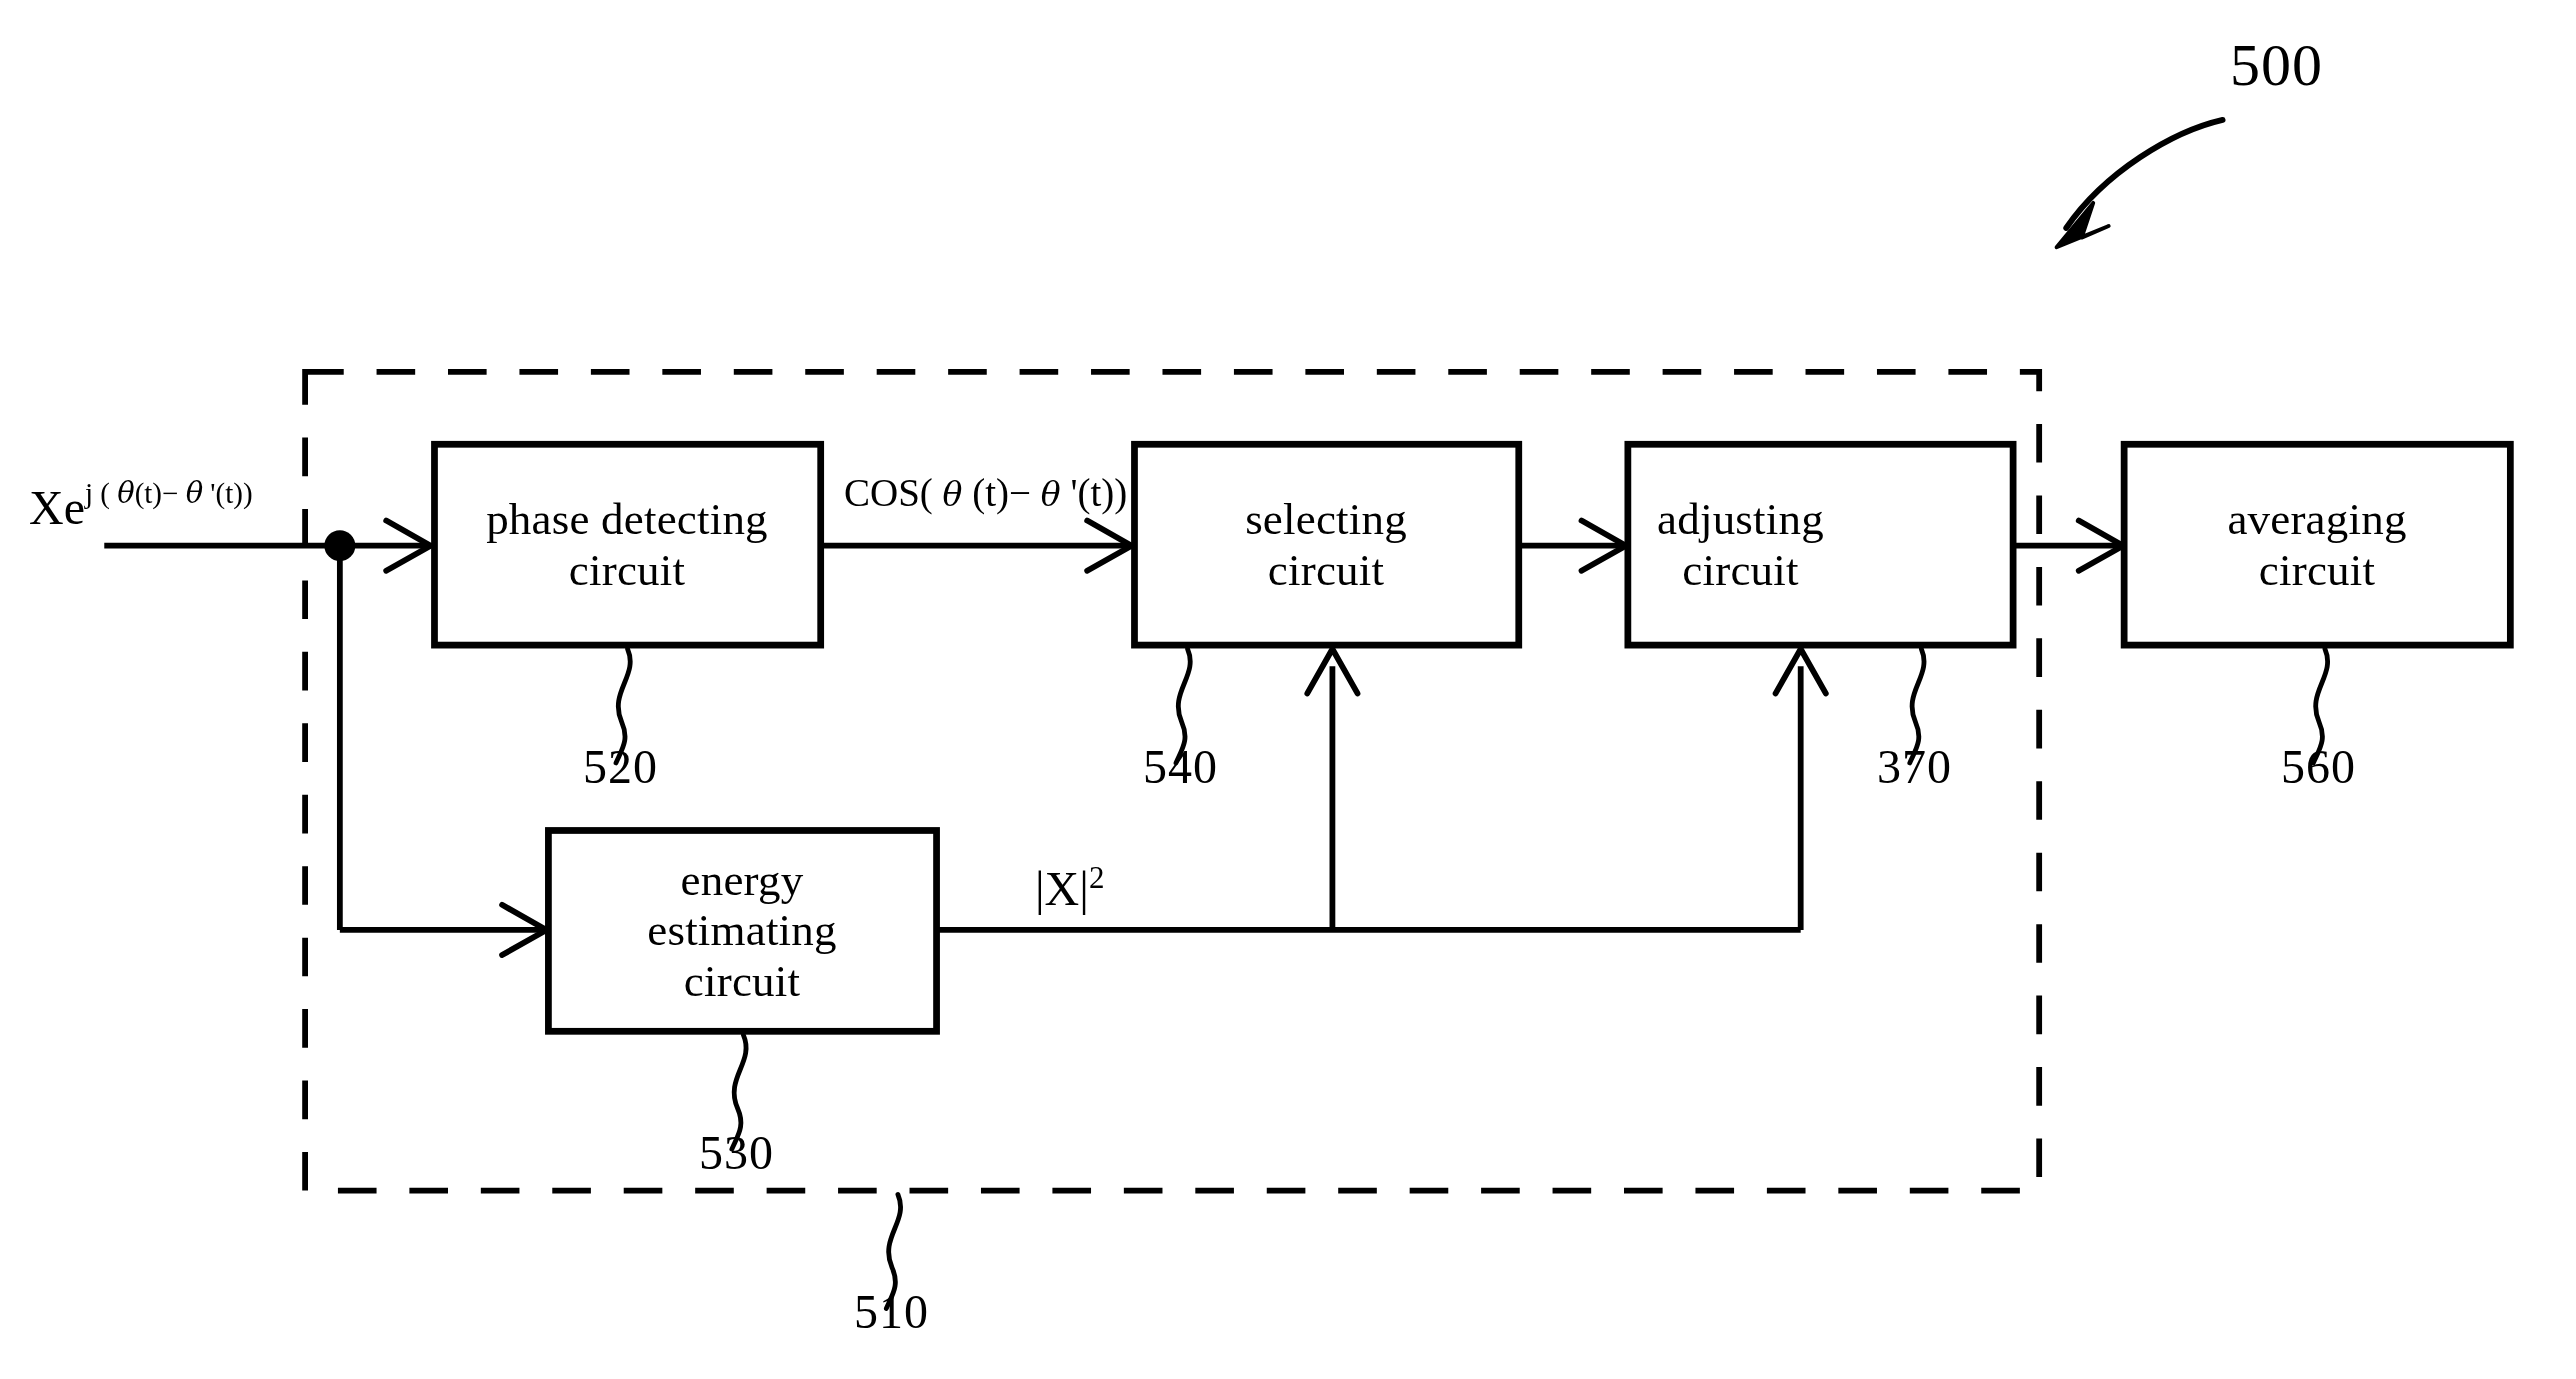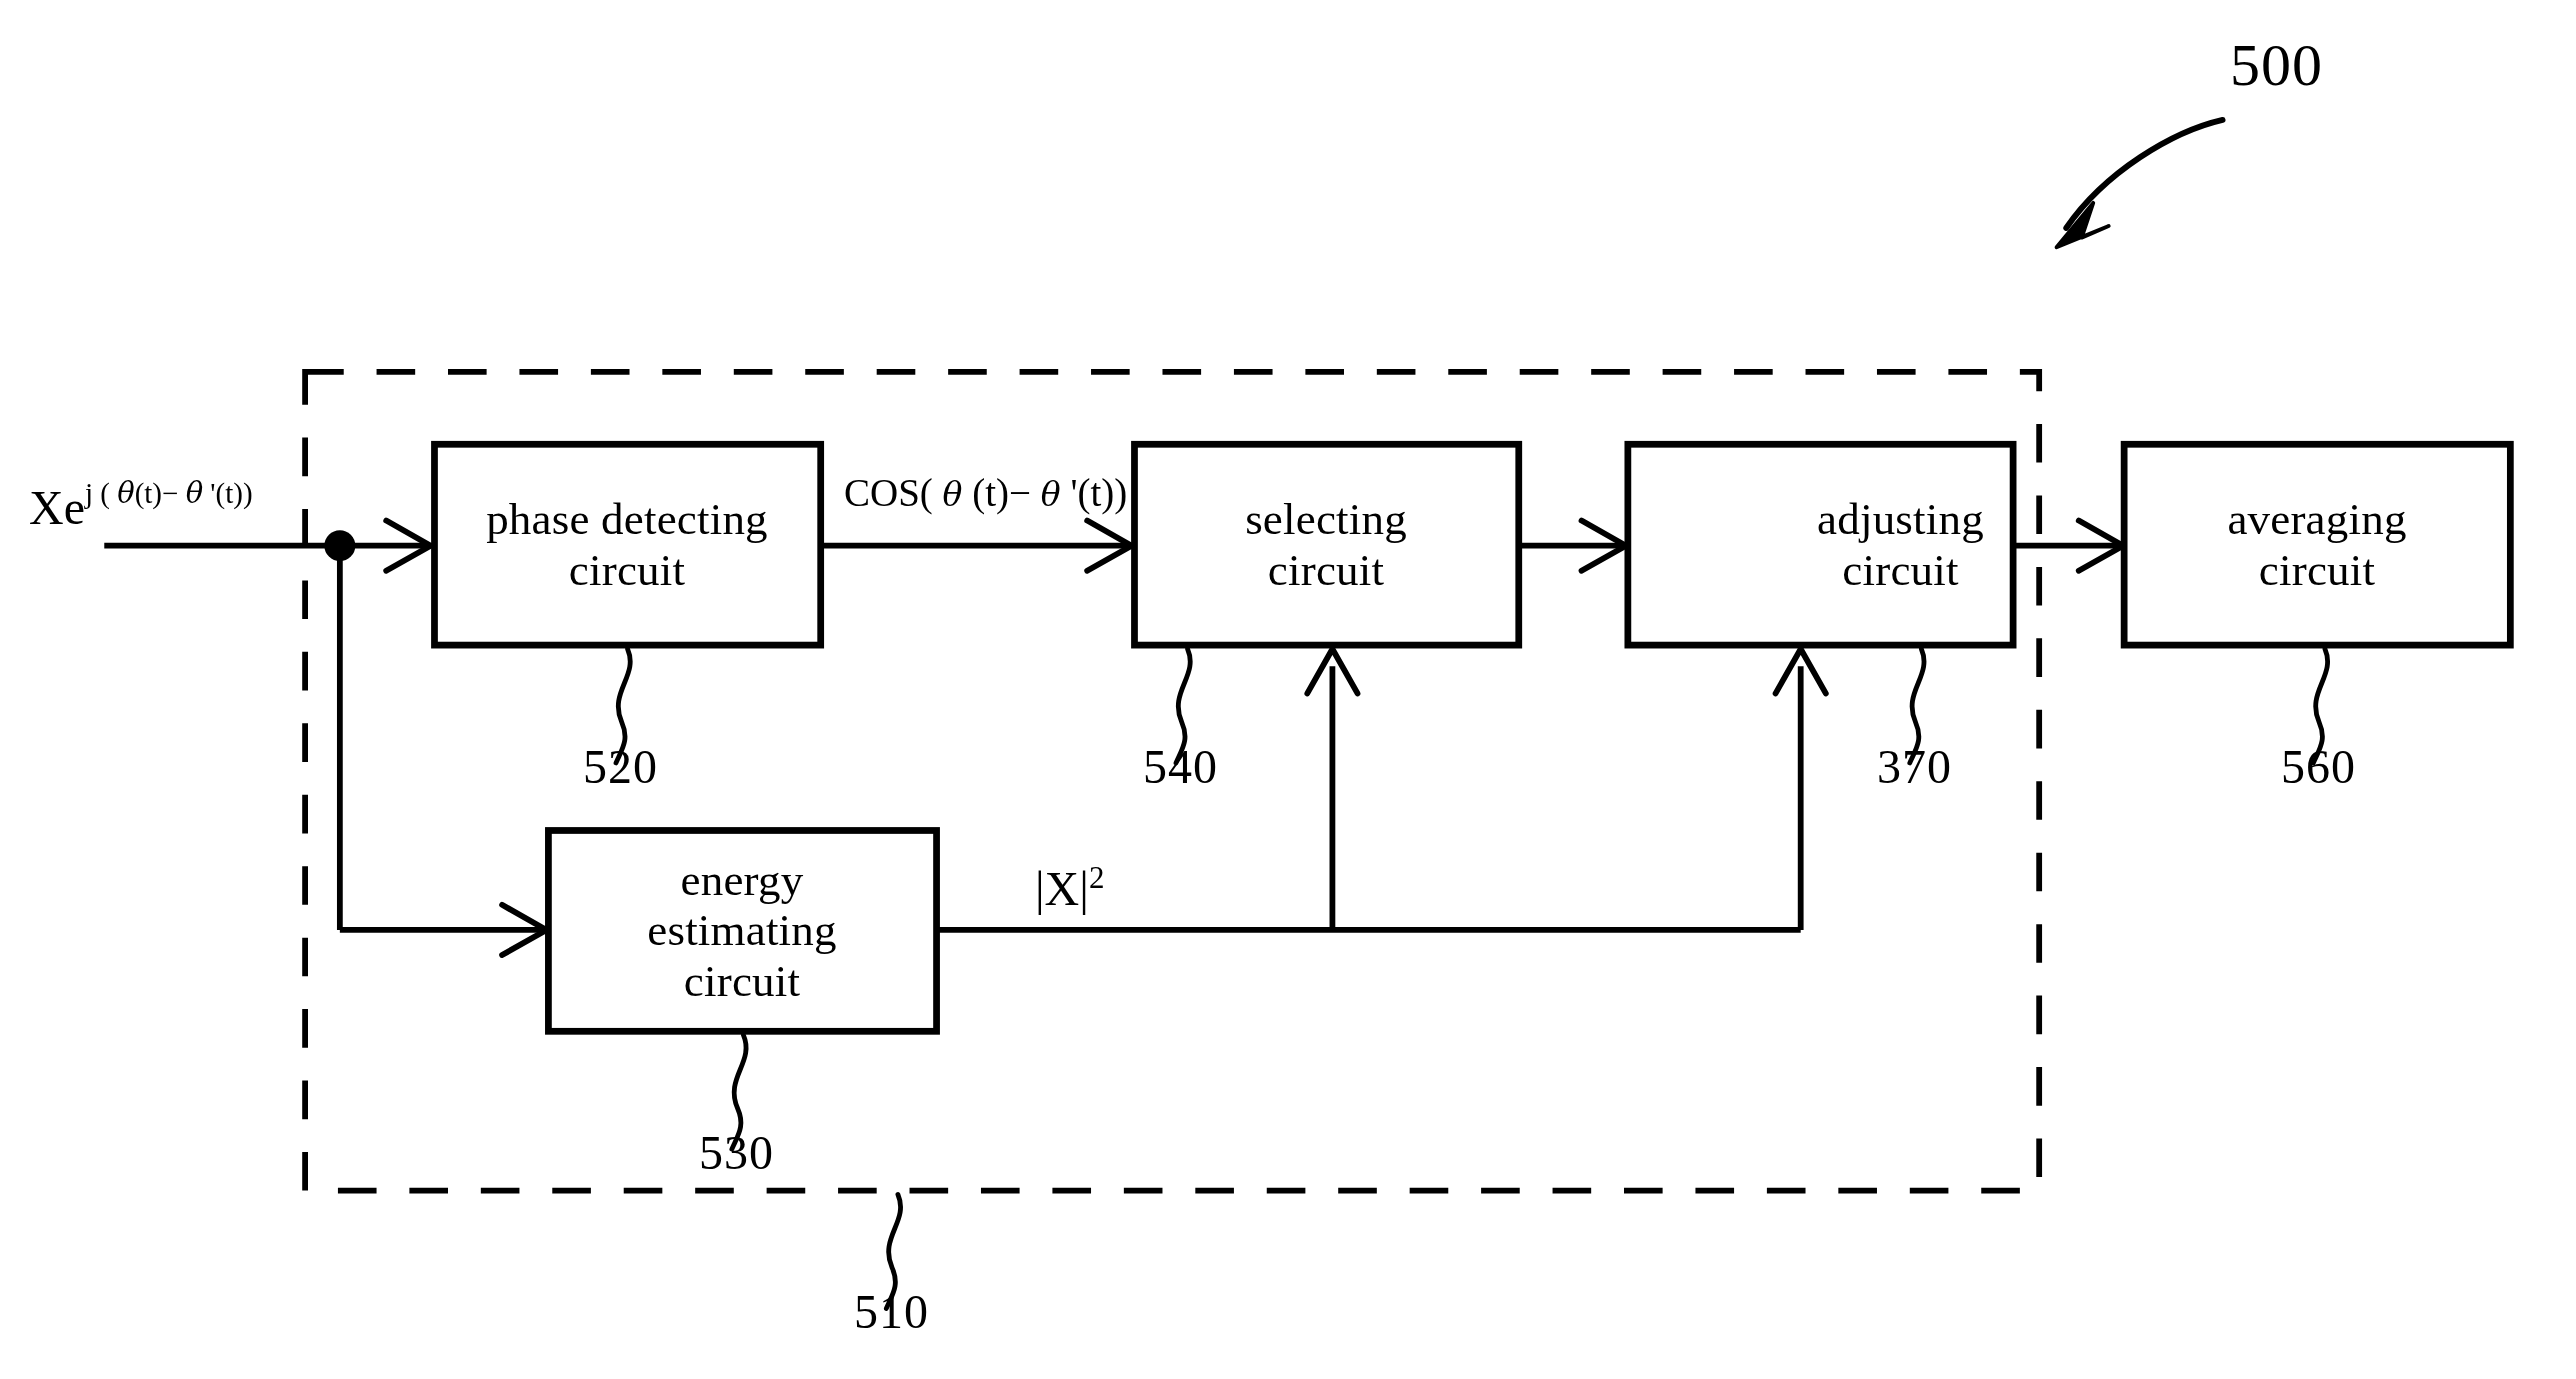--- a/index.html
+++ b/index.html
@@ -119,21 +119,21 @@
     <span>energy</span>
     <span>estimating</span>
     <span>circuit</span>
   </div>
 
   <div class="blk-label" style="left:1134px;top:444px;width:384px;height:201px;">
     <span>selecting</span>
     <span>circuit</span>
   </div>
 
-  <div class="blk-label" style="left:1708px;top:444px;width:385px;height:201px;">
+  <div class="blk-label" style="left:1548px;top:444px;width:385px;height:201px;">
     <span>adjusting</span>
     <span>circuit</span>
   </div>
 
   <div class="blk-label" style="left:2124px;top:444px;width:386px;height:201px;">
     <span>averaging</span>
     <span>circuit</span>
   </div>
 
   <div class="refnum" style="left:583px;top:739px;">520</div>

